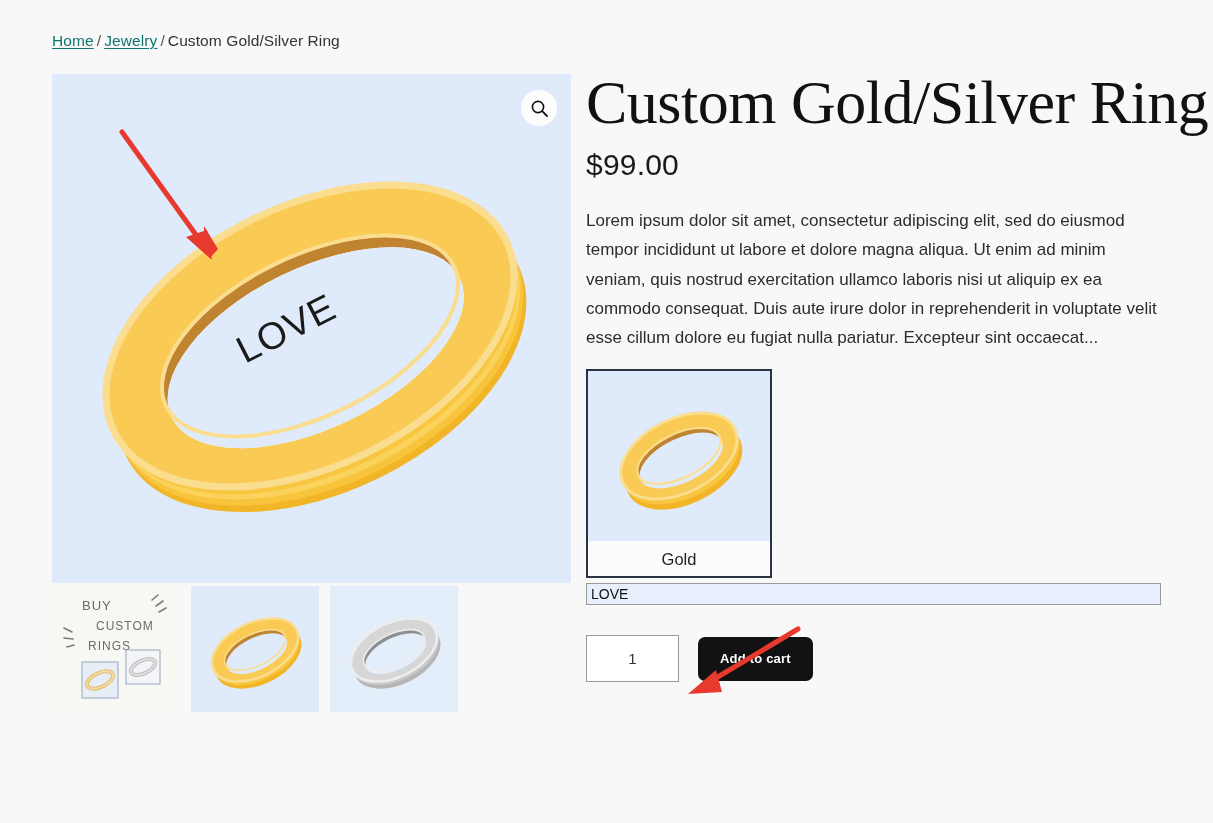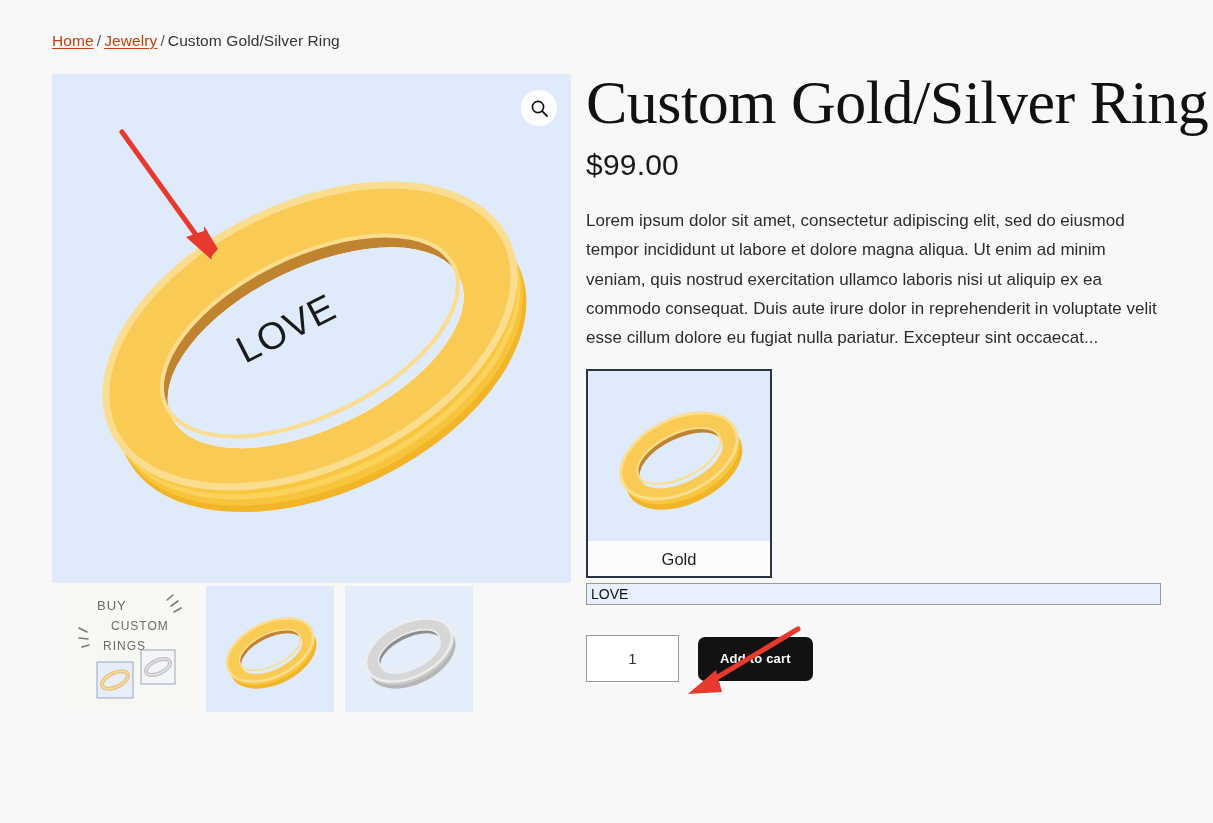--- a/index.html
+++ b/index.html
@@ -21,21 +21,21 @@
   .breadcrumb {
     position: absolute;
     left: 52px;
     top: 32px;
     font-size: 15.5px;
     color: #333;
     letter-spacing: 0.1px;
     white-space: nowrap;
   }
   .breadcrumb a {
-    color: #c2410c;
+    color: #0f766e;
     text-underline-offset: 2px;
   }
   .breadcrumb .sep {
     color: #555;
     padding: 0 3px;
   }
   .breadcrumb .current { color: #333; }
 
   
   .gallery {
@@ -73,21 +73,21 @@
     font-size: 38px;
     fill: #1a1a1a;
     letter-spacing: 1px;
   }
 
   .annotation-arrow { position: absolute; left: 0; top: 0; pointer-events: none; z-index: 5; }
 
   
   .thumbs {
     position: absolute;
-    left: 67px;
+    left: 52px;
     top: 586px;
     display: flex;
     gap: 11px;
   }
   .thumb {
     width: 128px;
     height: 126px;
     background: #dfeafb;
     position: relative;
     overflow: hidden;

